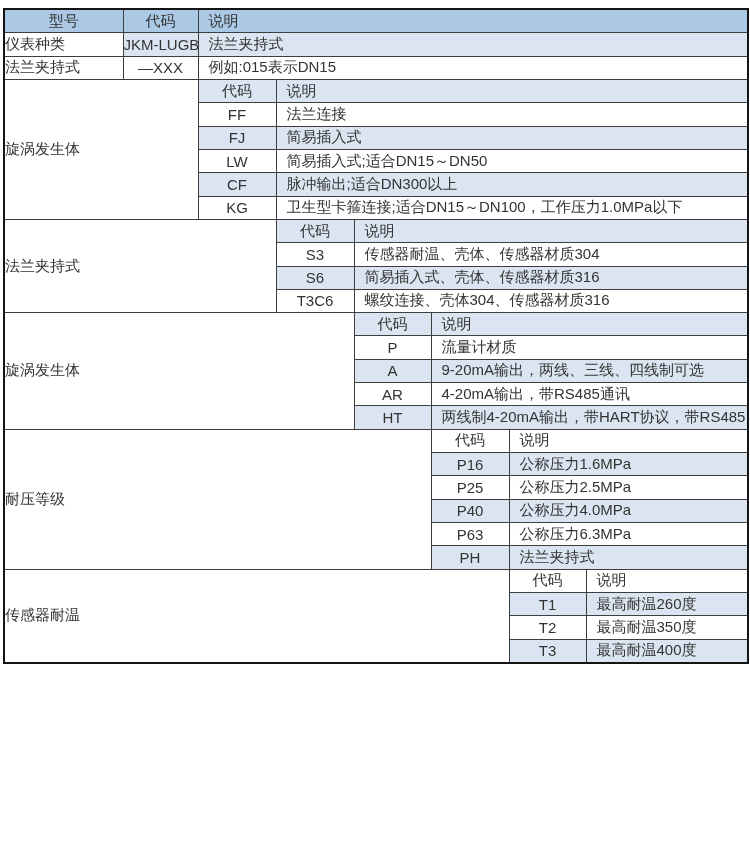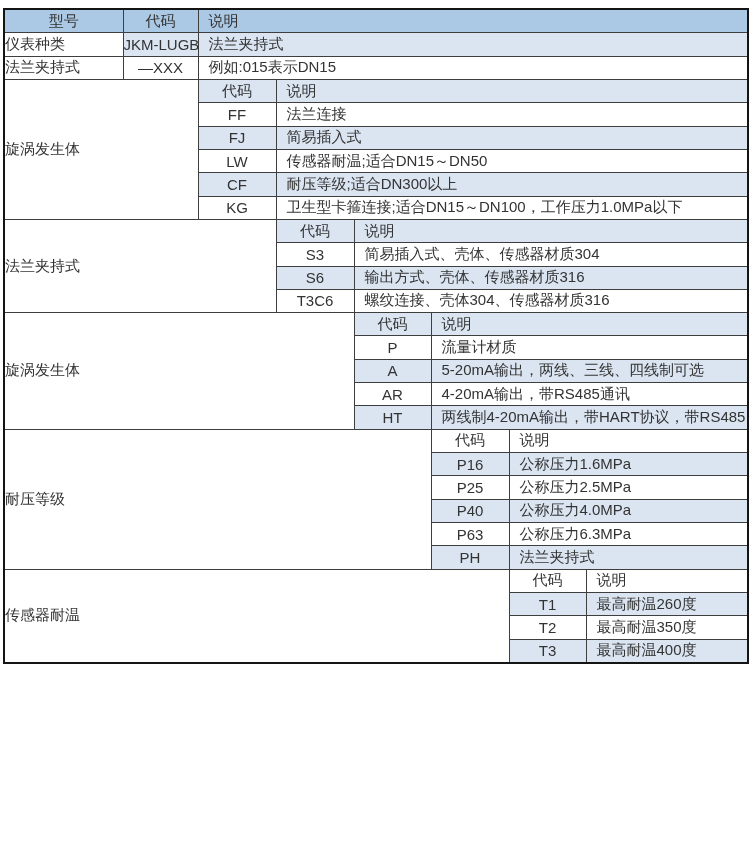--- a/index.html
+++ b/index.html
@@ -88,61 +88,61 @@
     <tr>
       <td class="c">FF</td>
       <td class="d" colspan="5">法兰连接</td>
     </tr>
     <tr>
       <td class="c">FJ</td>
       <td class="d" colspan="5">简易插入式</td>
     </tr>
     <tr>
       <td class="c">LW</td>
-      <td class="d" colspan="5">传感器耐温;适合DN15～DN50</td>
+      <td class="d" colspan="5">简易插入式;适合DN15～DN50</td>
     </tr>
     <tr>
       <td class="c">CF</td>
-      <td class="d" colspan="5">耐压等级;适合DN300以上</td>
+      <td class="d" colspan="5">脉冲输出;适合DN300以上</td>
     </tr>
     <tr>
       <td class="c">KG</td>
       <td class="d" colspan="5">卫生型卡箍连接;适合DN15～DN100，工作压力1.0MPa以下</td>
     </tr>
 
     <tr>
       <td class="label" rowspan="4" colspan="3">法兰夹持式</td>
       <td class="c">代码</td>
       <td class="d" colspan="4">说明</td>
     </tr>
     <tr>
       <td class="c">S3</td>
-      <td class="d" colspan="4">简易插入式、壳体、传感器材质304</td>
+      <td class="d" colspan="4">传感器耐温、壳体、传感器材质304</td>
     </tr>
     <tr>
       <td class="c">S6</td>
-      <td class="d" colspan="4">输出方式、壳体、传感器材质316</td>
+      <td class="d" colspan="4">简易插入式、壳体、传感器材质316</td>
     </tr>
     <tr>
       <td class="c">T3C6</td>
       <td class="d" colspan="4">螺纹连接、壳体304、传感器材质316</td>
     </tr>
 
     <tr>
       <td class="label" rowspan="5" colspan="4">旋涡发生体</td>
       <td class="c">代码</td>
       <td class="d" colspan="3">说明</td>
     </tr>
     <tr>
       <td class="c">P</td>
       <td class="d" colspan="3">流量计材质</td>
     </tr>
     <tr>
       <td class="c">A</td>
-      <td class="d" colspan="3">5-20mA输出，两线、三线、四线制可选</td>
+      <td class="d" colspan="3">9-20mA输出，两线、三线、四线制可选</td>
     </tr>
     <tr>
       <td class="c">AR</td>
       <td class="d" colspan="3">4-20mA输出，带RS485通讯</td>
     </tr>
     <tr>
       <td class="c">HT</td>
       <td class="d" colspan="3">两线制4-20mA输出，带HART协议，带RS485</td>
     </tr>
 

